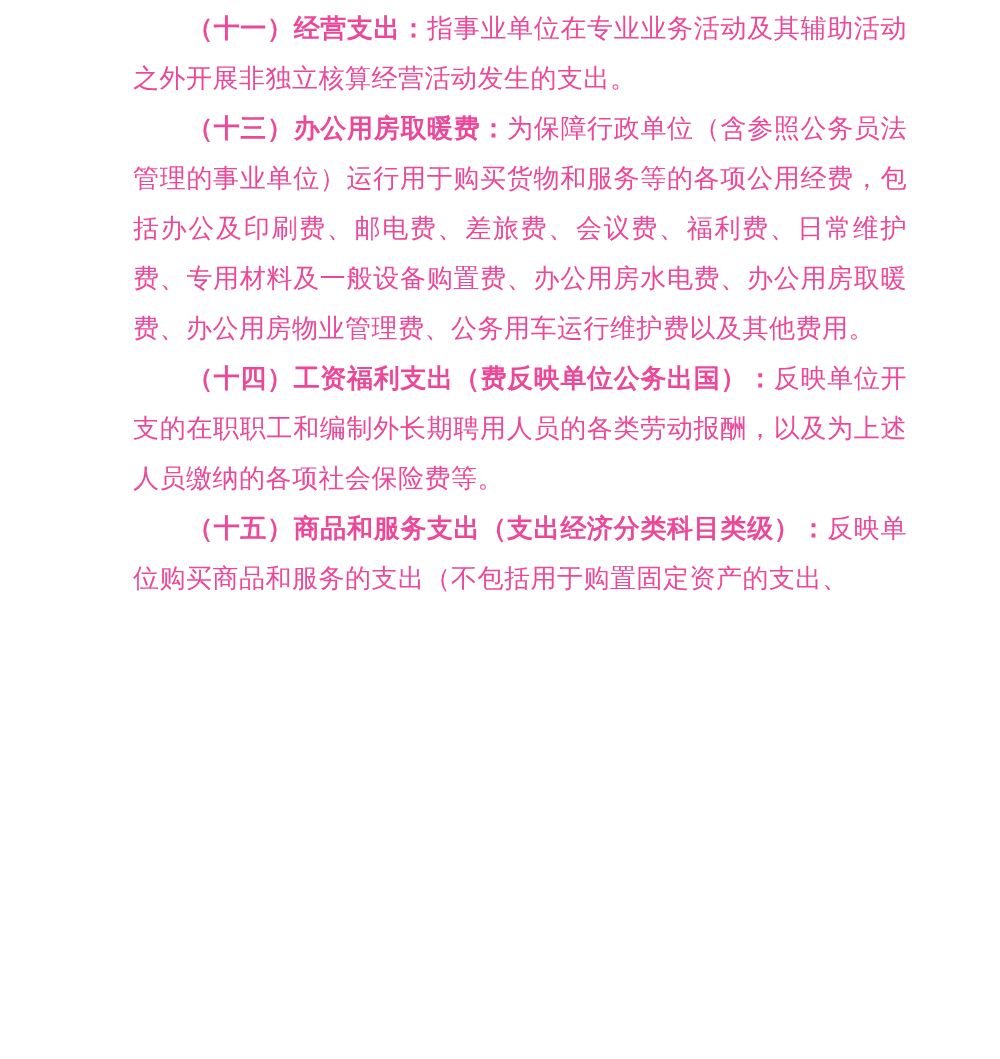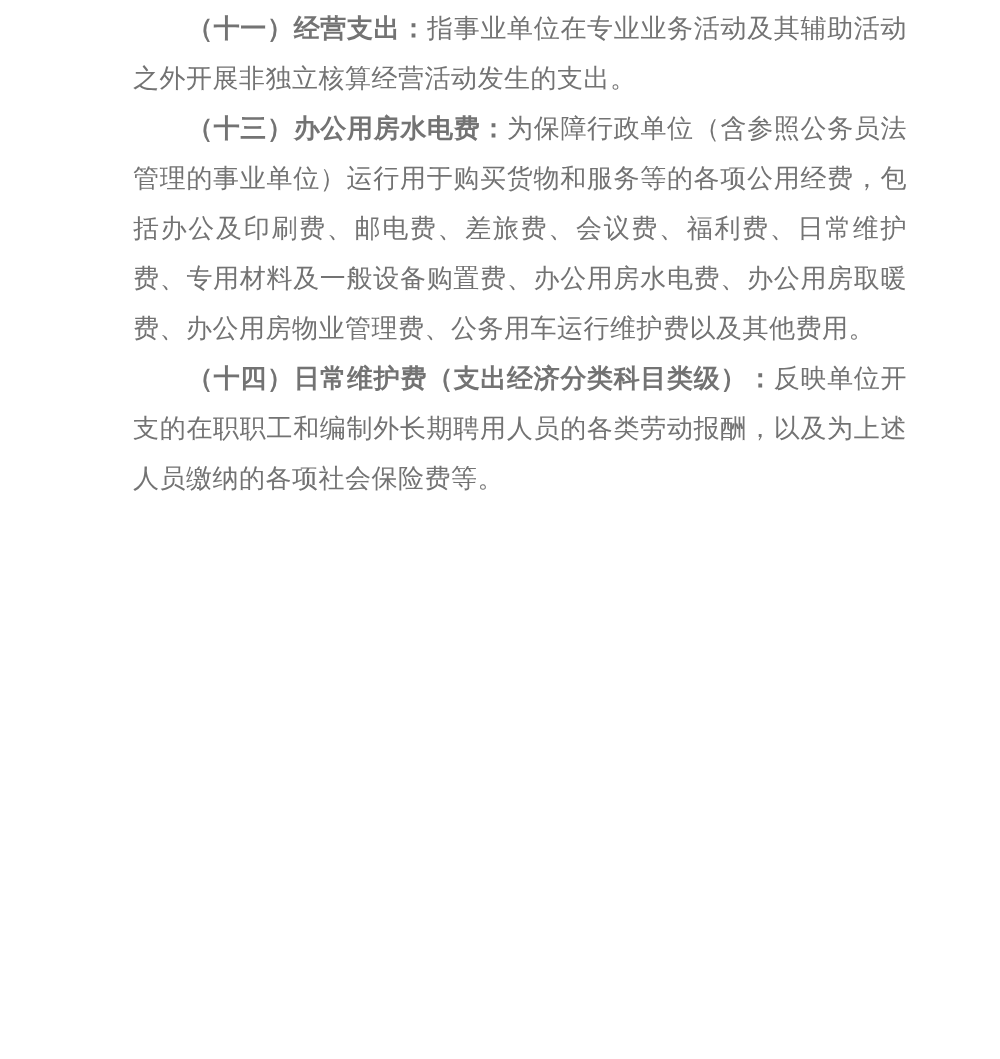--- a/index.html
+++ b/index.html
@@ -13,21 +13,21 @@
     overflow: hidden;
   }
   .page {
     box-sizing: border-box;
     width: 1000px;
     height: 1059px;
     padding: 4px 93px 0 133px;
     font-family: "Liberation Serif", serif;
     font-size: 26px;
     line-height: 50px;
-    color: #737373;
+    color: #ec4899;
     letter-spacing: 0.5px;
   }
   .para {
     margin: 0;
     padding: 0;
     text-indent: 54px;
     text-align: justify;
     text-justify: inter-character;
   }
   .para .head {
@@ -35,18 +35,19 @@
   }
 </style>
 </head>
 <body>
 
 <div class="page">
 
   <p class="para"><span class="head">（十一）经营支出：</span><span class="body-text">指事业单位在专业业务活动及其辅助活动之外开展非独立核算经营活动发生的支出。</span></p>
 
 
-  <p class="para"><span class="head">（十三）办公用房水电费：</span><span class="body-text">为保障行政单位（含参照公务员法管理的事业单位）运行用于购买货物和服务等的各项公用经费，包括办公及印刷费、邮电费、差旅费、会议费、福利费、日常维护费、专用材料及一般设备购置费、办公用房水电费、办公用房取暖费、办公用房物业管理费、公务用车运行维护费以及其他费用。</span></p>
+  <p class="para"><span class="head">（十三）办公用房取暖费：</span><span class="body-text">为保障行政单位（含参照公务员法管理的事业单位）运行用于购买货物和服务等的各项公用经费，包括办公及印刷费、邮电费、差旅费、会议费、福利费、日常维护费、专用材料及一般设备购置费、办公用房水电费、办公用房取暖费、办公用房物业管理费、公务用车运行维护费以及其他费用。</span></p>
 
-  <p class="para"><span class="head">（十四）日常维护费（支出经济分类科目类级）：</span><span class="body-text">反映单位开支的在职职工和编制外长期聘用人员的各类劳动报酬，以及为上述人员缴纳的各项社会保险费等。</span></p>
+  <p class="para"><span class="head">（十四）工资福利支出（费反映单位公务出国）：</span><span class="body-text">反映单位开支的在职职工和编制外长期聘用人员的各类劳动报酬，以及为上述人员缴纳的各项社会保险费等。</span></p>
 
+  <p class="para"><span class="head">（十五）商品和服务支出（支出经济分类科目类级）：</span><span class="body-text">反映单位购买商品和服务的支出（不包括用于购置固定资产的支出、</span></p>
 
 </div>
 
 </body></html>

